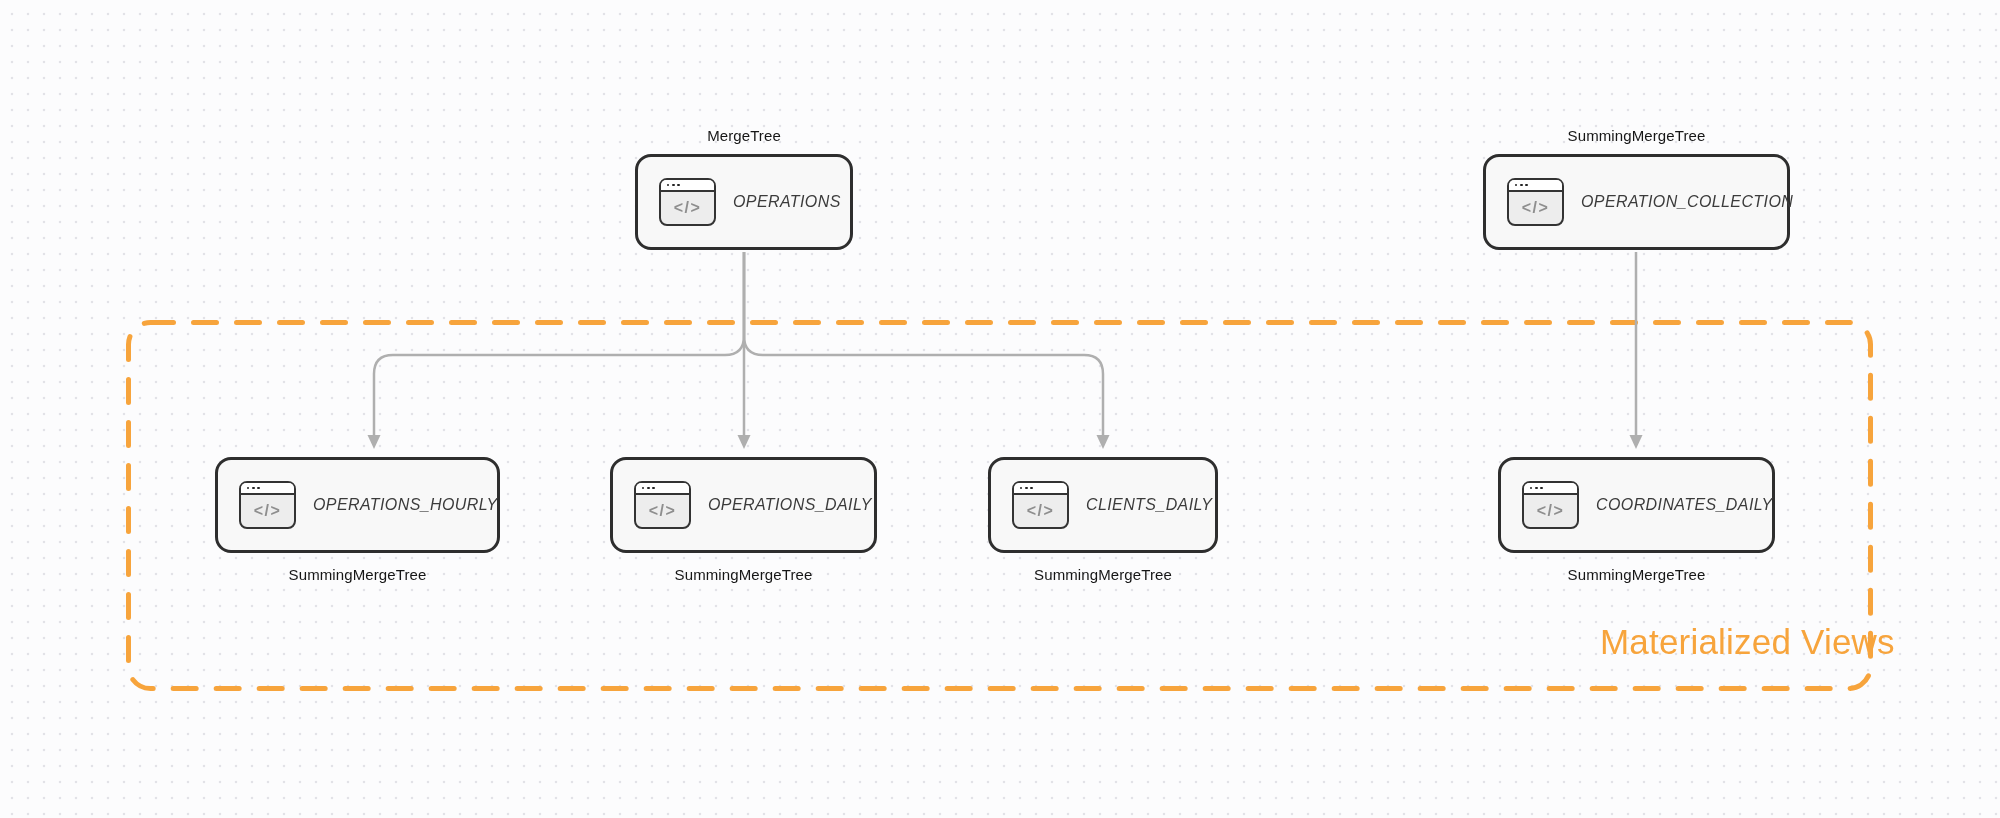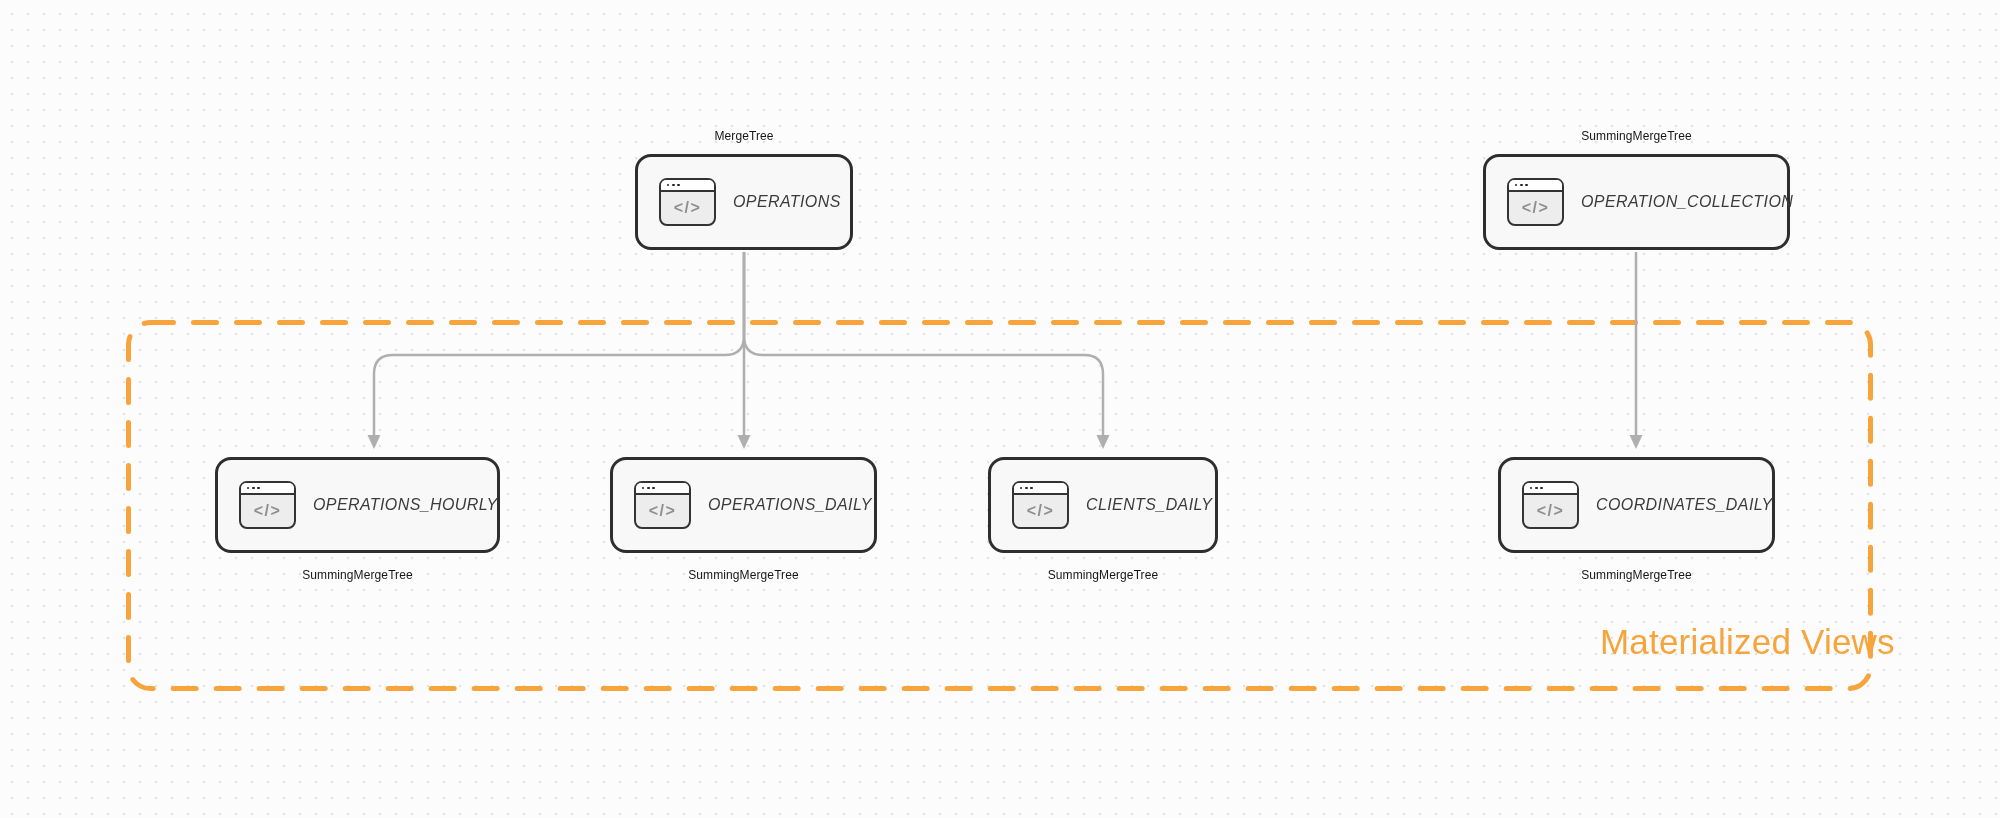--- a/index.html
+++ b/index.html
@@ -16,21 +16,21 @@
 
   svg.wires { position: absolute; left: 0; top: 0; width: 2000px; height: 818px; }
 
   .node-wrap {
     position: absolute;
     display: flex;
     flex-direction: column;
     align-items: center;
   }
   .engine-label {
-    font-size: 12px;
+    font-size: 15px;
     line-height: 26px;
     color: #161616;
     white-space: nowrap;
     letter-spacing: 0.1px;
   }
   .engine-label.above { margin-bottom: 5px; }
   .engine-label.below { margin-top: 9px; }
 
   .node-box {
     width: 100%;

